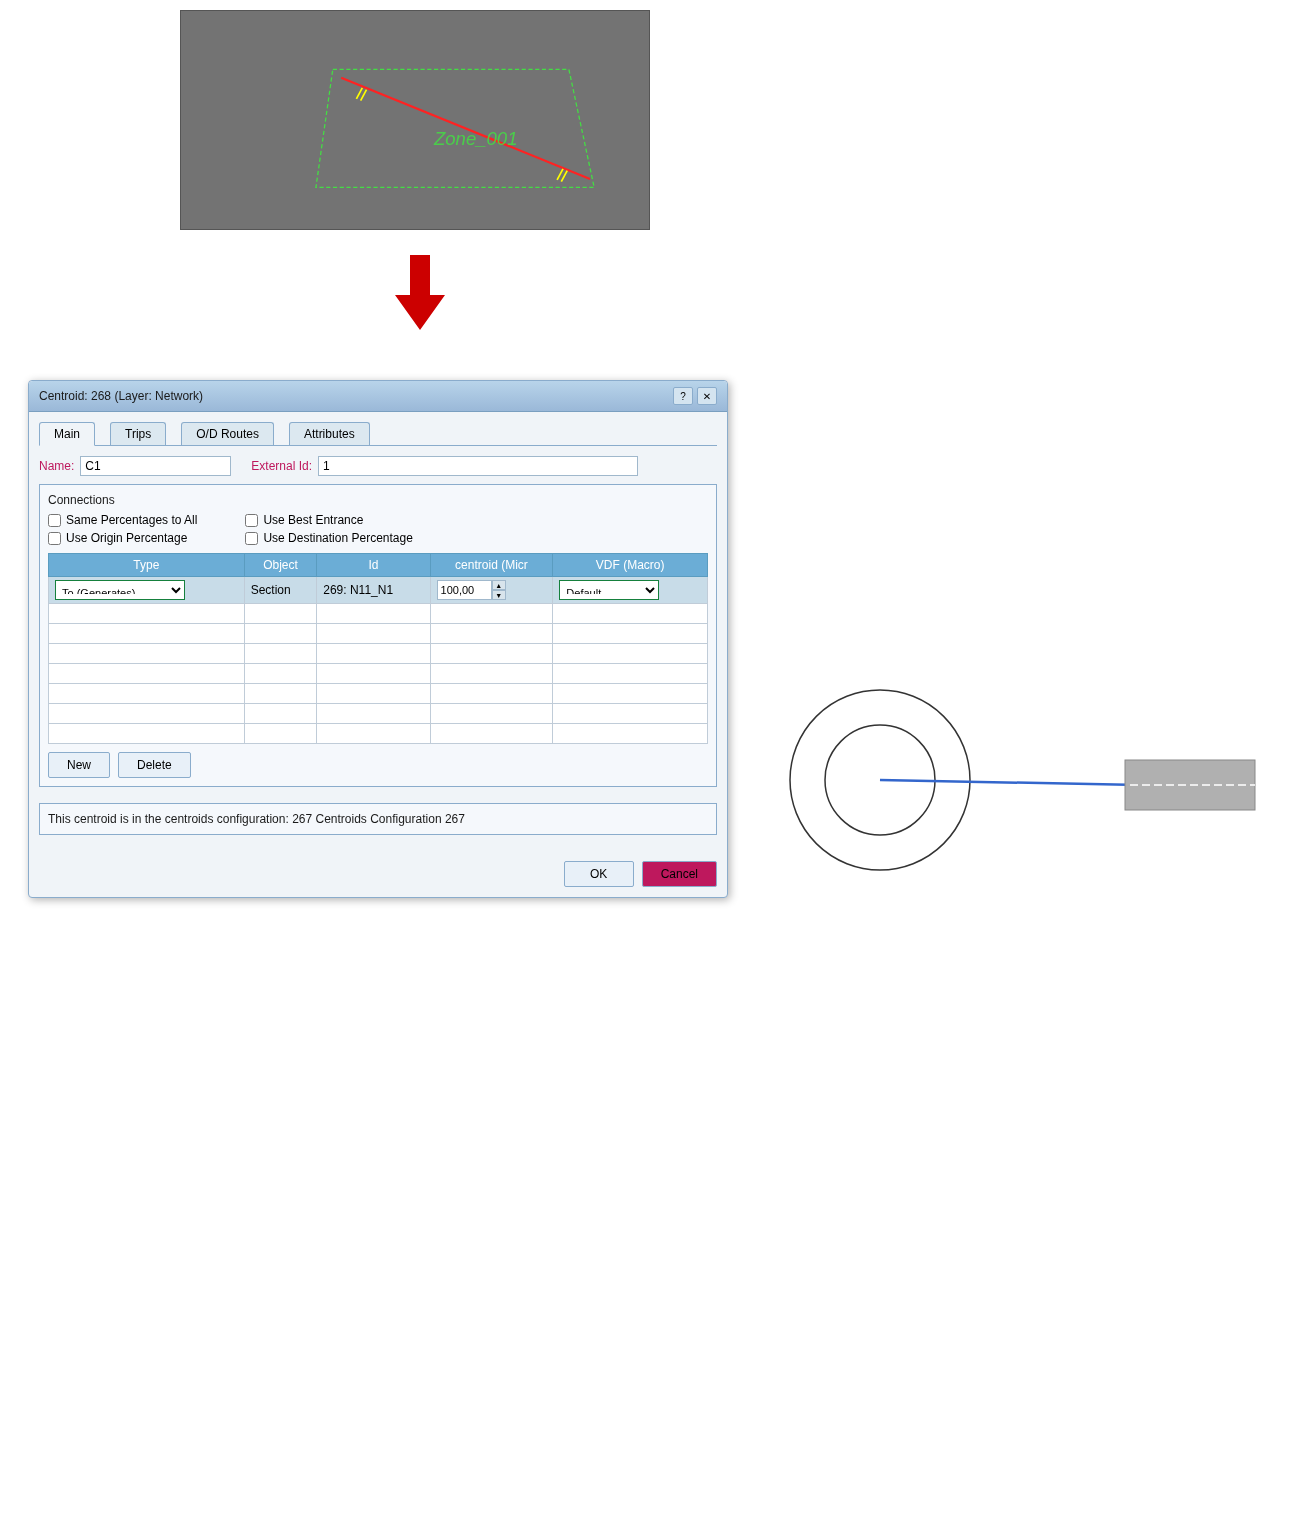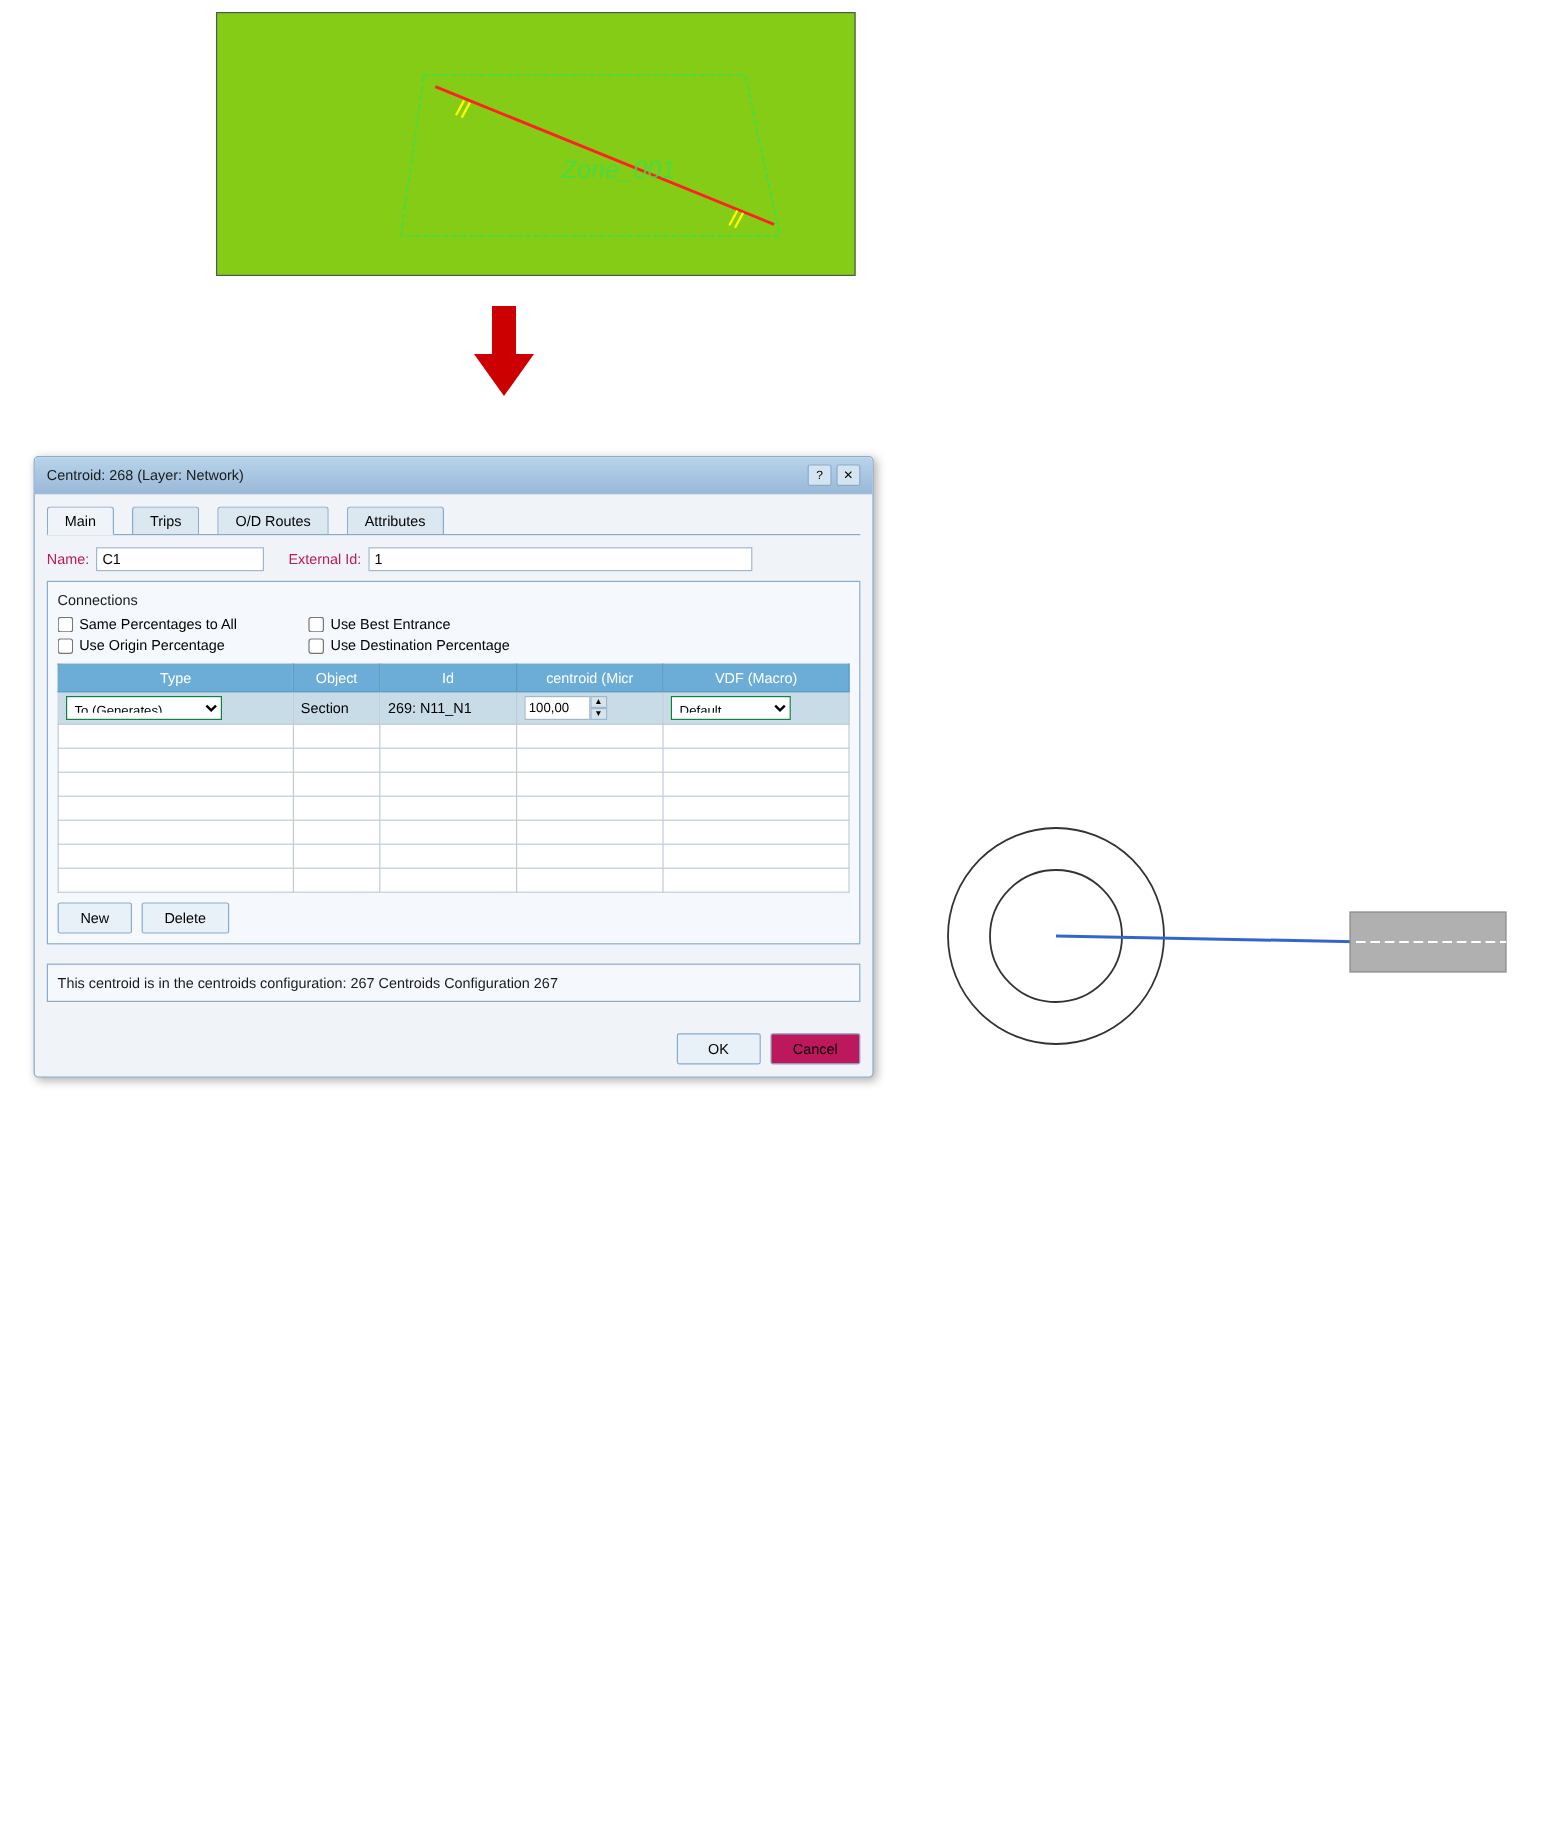--- a/index.html
+++ b/index.html
@@ -11,23 +11,23 @@
       min-height: 1529px;
       position: relative;
       overflow-x: hidden;
     }
 
     
     .top-viz {
       position: absolute;
       top: 10px;
       left: 180px;
-      width: 533px;
+      width: 470px;
       height: 220px;
-      background: #84cc16;
+      background: #737373;
       border: 1px solid #555;
     }
 
     
     .arrow-down-container {
       position: absolute;
       top: 255px;
       left: 390px;
       width: 60px;
       height: 80px;
@@ -126,21 +126,21 @@
 
     .field-input {
       border: 1px solid #a0b8cc;
       background: #ffffff;
       padding: 2px 4px;
       font-size: 12px;
       height: 20px;
     }
 
     .field-input-name {
-      width: 140px;
+      width: 151px;
     }
 
     .field-input-extid {
       width: 320px;
     }
 
     
     .group-box {
       border: 1px solid #8aaccc;
       padding: 8px;
@@ -150,21 +150,21 @@
 
     .group-label {
       font-size: 12px;
       font-weight: normal;
       color: #1a1a1a;
       margin-bottom: 6px;
     }
 
     .checkbox-group {
       display: flex;
-      gap: 60px;
+      gap: 48px;
       margin-bottom: 8px;
     }
 
     .checkbox-col {
       display: flex;
       flex-direction: column;
       gap: 4px;
     }
 
     .checkbox-item {

